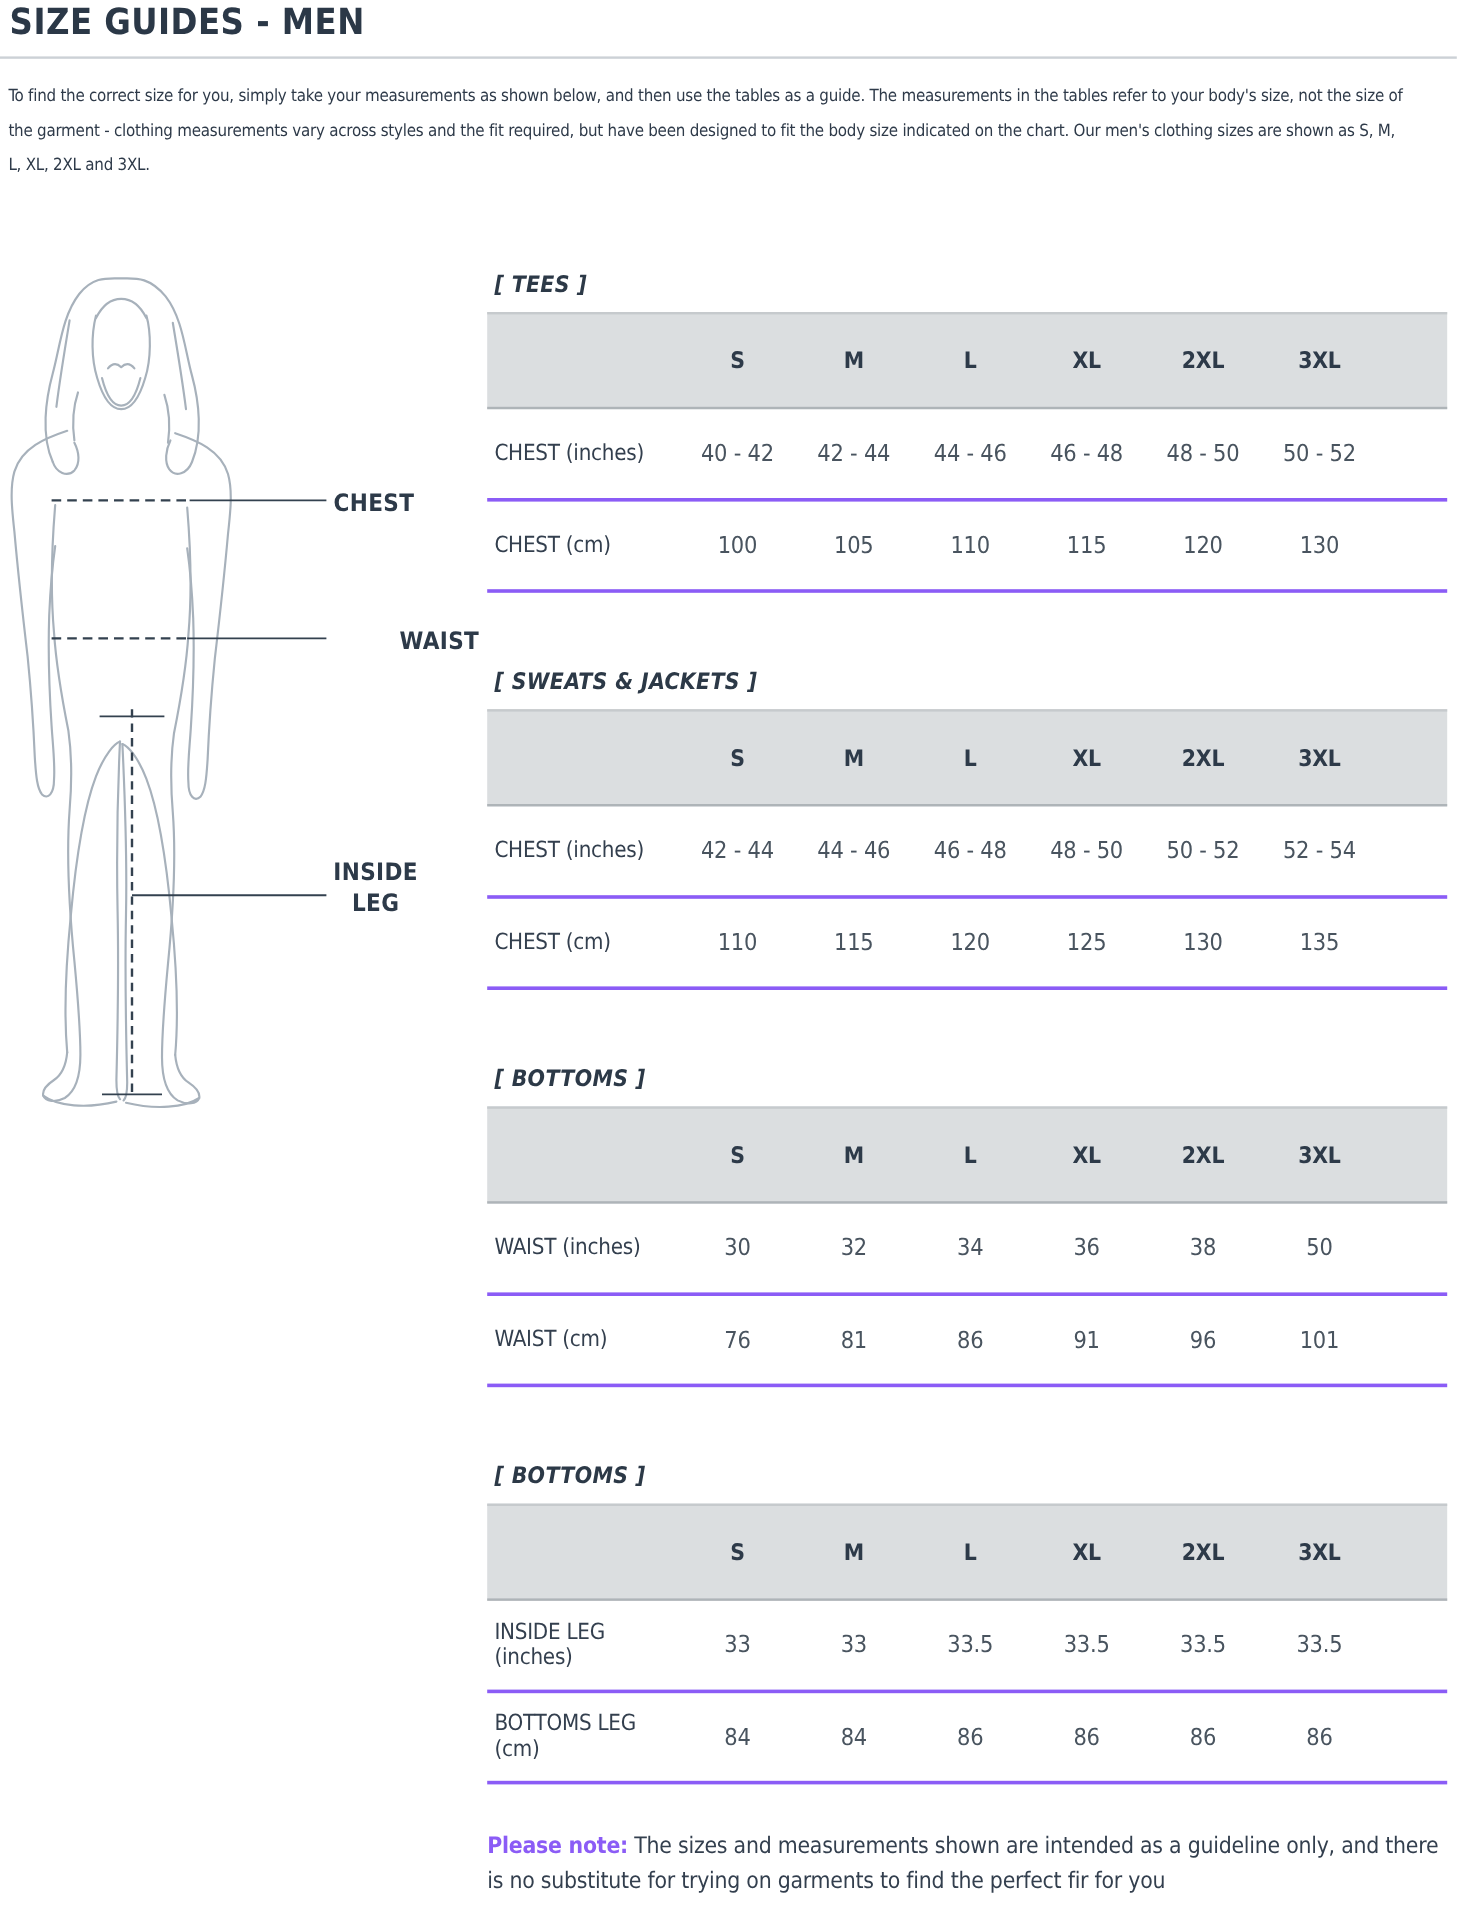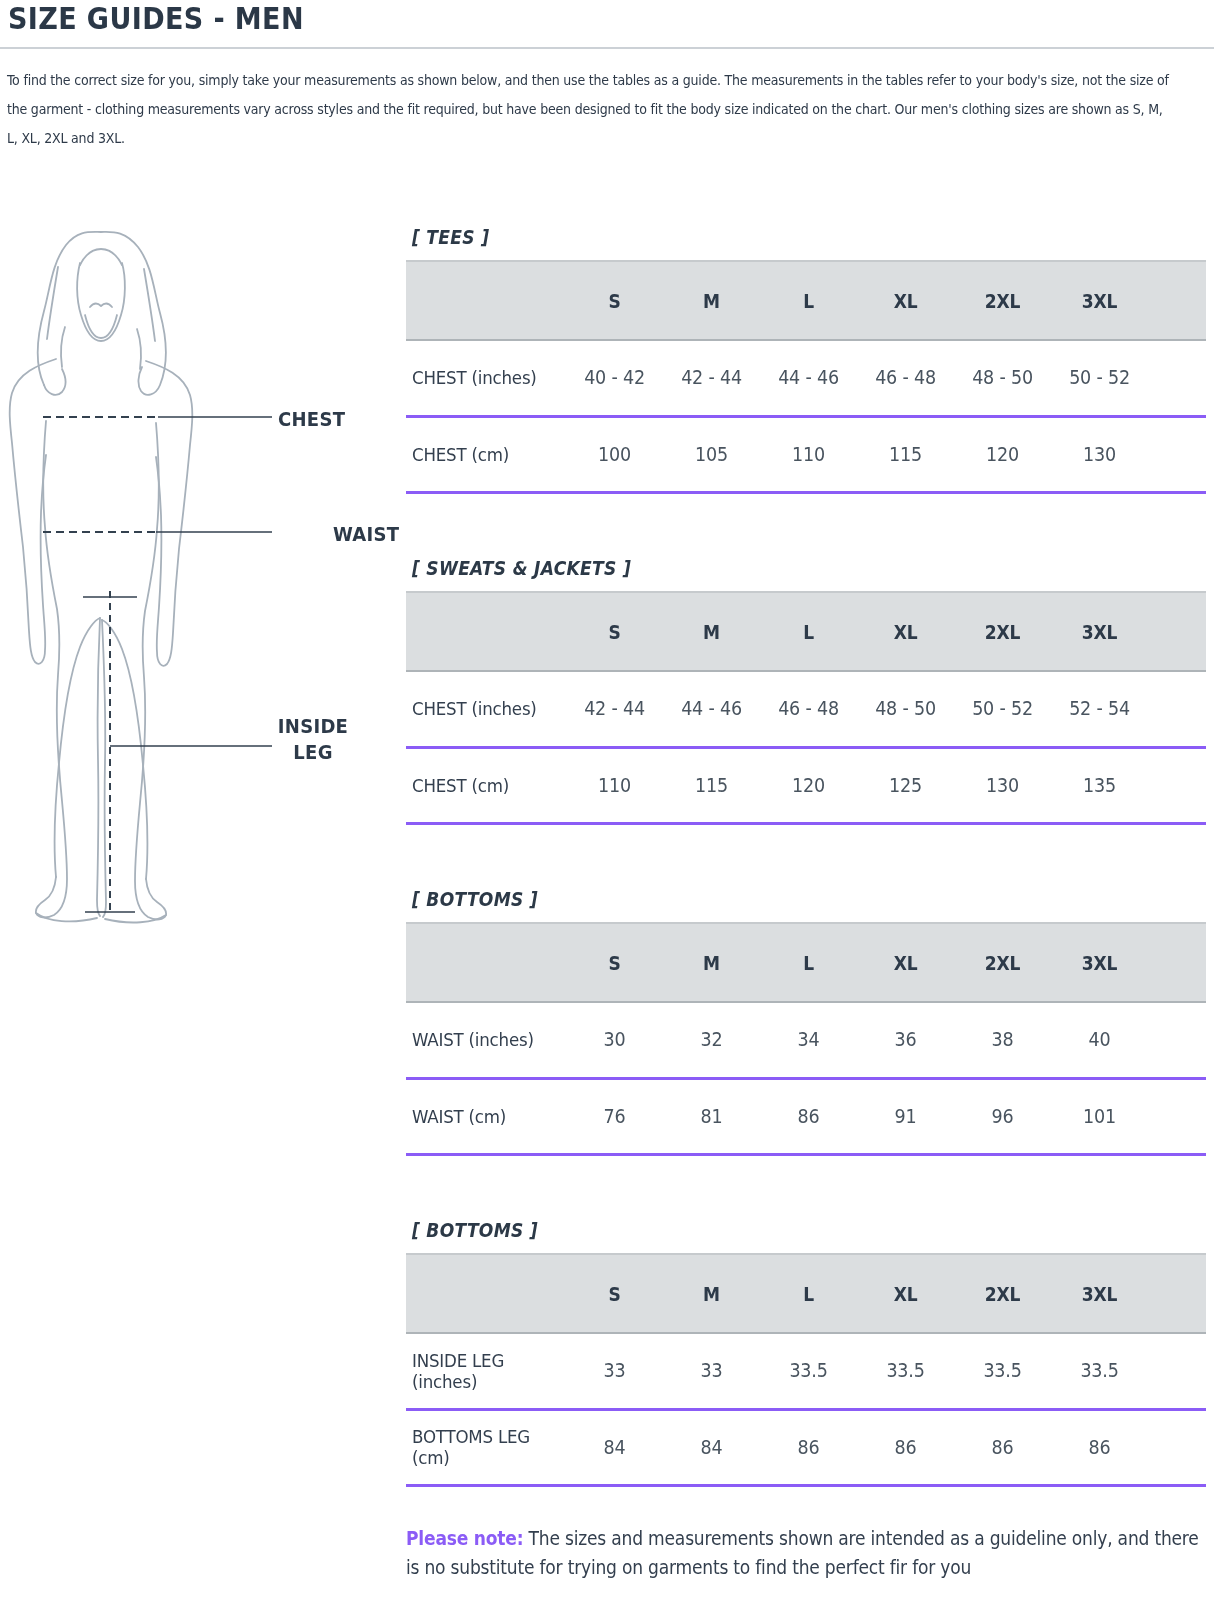--- a/index.html
+++ b/index.html
@@ -196,21 +196,21 @@
           <div class="cell val hdr">2XL</div>
           <div class="cell val hdr">3XL</div>
         </div>
     <div class="trow tdata">
           <div class="cell label">WAIST (inches)</div>
           <div class="cell val">30</div>
           <div class="cell val">32</div>
           <div class="cell val">34</div>
           <div class="cell val">36</div>
           <div class="cell val">38</div>
-          <div class="cell val">40</div>
+          <div class="cell val">50</div>
         </div>
         <div class="trow tdata">
           <div class="cell label">WAIST (cm)</div>
           <div class="cell val">76</div>
           <div class="cell val">81</div>
           <div class="cell val">86</div>
           <div class="cell val">91</div>
           <div class="cell val">96</div>
           <div class="cell val">101</div>
         </div>

